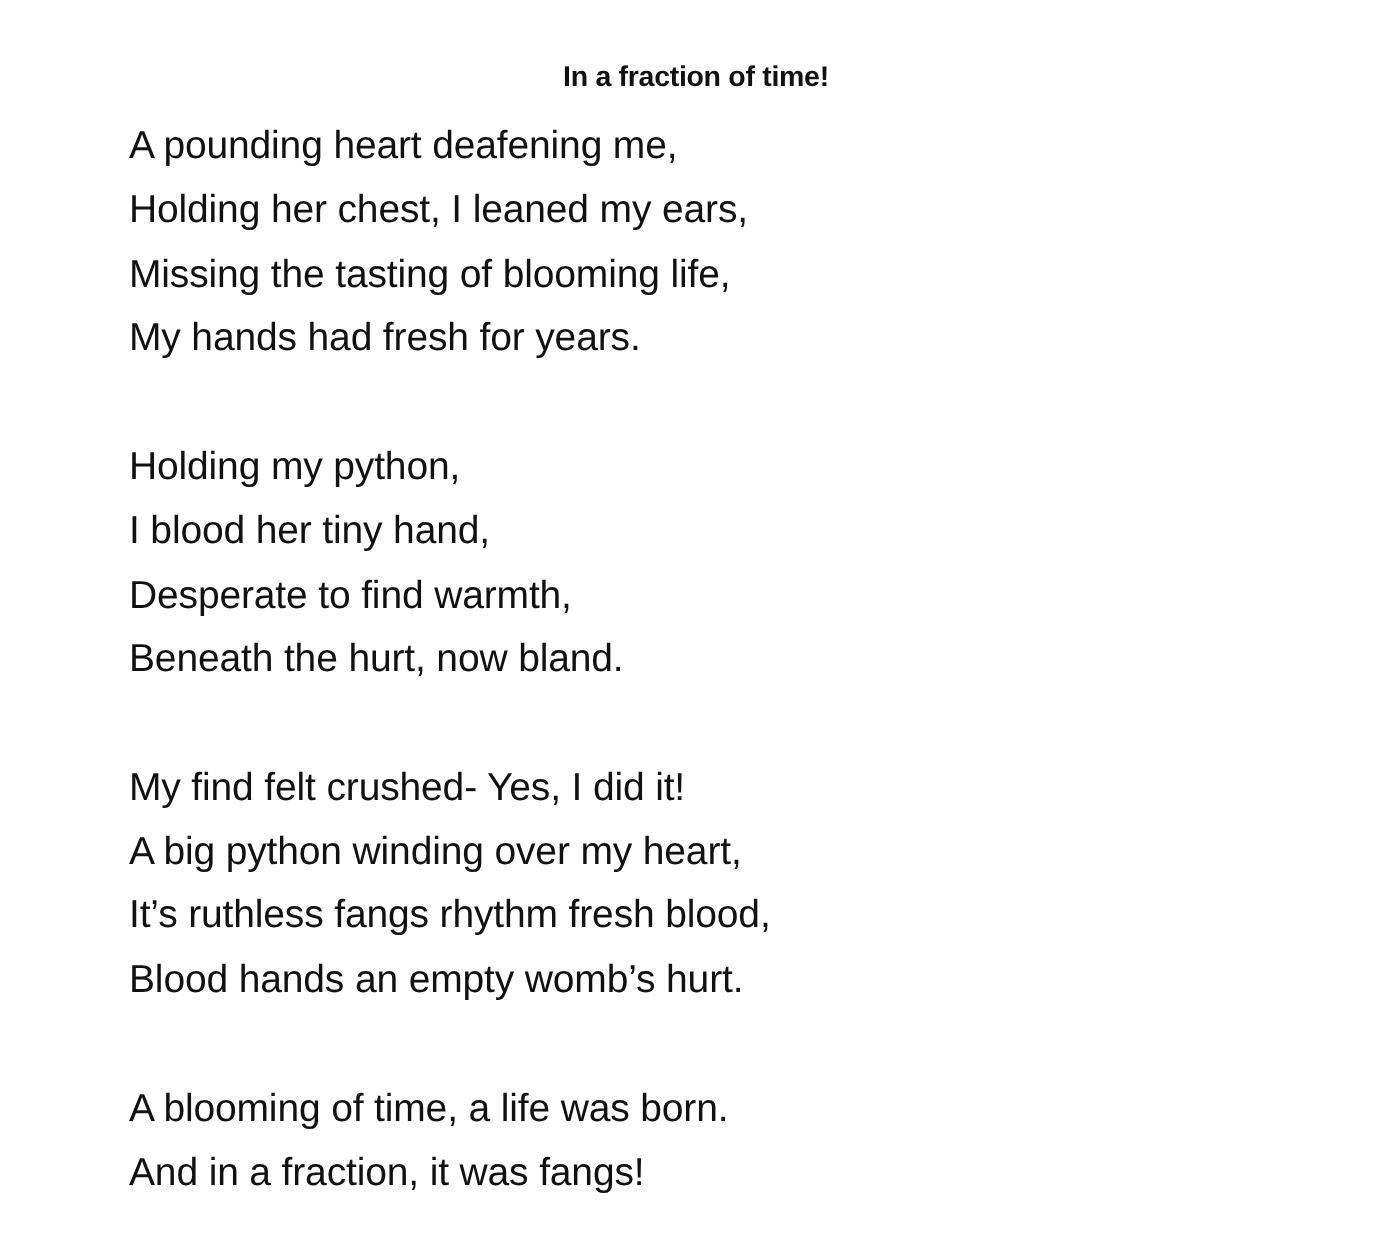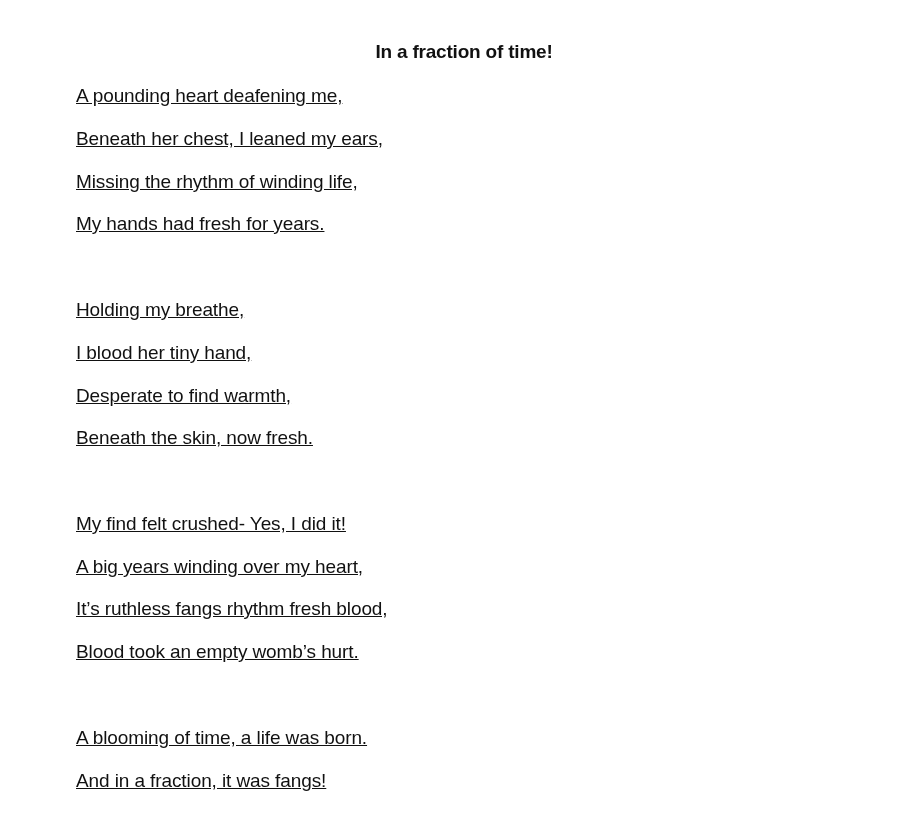--- a/index.html
+++ b/index.html
@@ -27,52 +27,51 @@
     left: 0;
     width: 928px;
     text-align: center;
     font-weight: bold;
     font-size: 19px;
     line-height: 26px;
     letter-spacing: -0.2px;
   }
   .line {
     position: absolute;
-    left: 76px;
-    font-size: 19px;
+    left: 86px;
+    font-size: 26px;
     line-height: 26px;
     white-space: nowrap;
     letter-spacing: -0.1px;
-    text-decoration: underline;
   }
 </style>
 </head>
 <body>
 
 <div class="page">
   <div class="title">In a fraction of time!</div>
 
   <div>
     <div class="line" style="top:83px">A pounding heart deafening me,</div>
-    <div class="line" style="top:126px">Beneath her chest, I leaned my ears,</div>
-    <div class="line" style="top:169px">Missing the rhythm of winding life,</div>
+    <div class="line" style="top:126px">Holding her chest, I leaned my ears,</div>
+    <div class="line" style="top:169px">Missing the tasting of blooming life,</div>
     <div class="line" style="top:211px">My hands had fresh for years.</div>
   </div>
 
   <div>
-    <div class="line" style="top:297px">Holding my breathe,</div>
+    <div class="line" style="top:297px">Holding my python,</div>
     <div class="line" style="top:340px">I blood her tiny hand,</div>
     <div class="line" style="top:383px">Desperate to find warmth,</div>
-    <div class="line" style="top:425px">Beneath the skin, now fresh.</div>
+    <div class="line" style="top:425px">Beneath the hurt, now bland.</div>
   </div>
 
   <div>
     <div class="line" style="top:511px">My find felt crushed- Yes, I did it!</div>
-    <div class="line" style="top:554px">A big years winding over my heart,</div>
+    <div class="line" style="top:554px">A big python winding over my heart,</div>
     <div class="line" style="top:596px">It’s ruthless fangs rhythm fresh blood,</div>
-    <div class="line" style="top:639px">Blood took an empty womb’s hurt.</div>
+    <div class="line" style="top:639px">Blood hands an empty womb’s hurt.</div>
   </div>
 
   <div>
     <div class="line" style="top:725px">A blooming of time, a life was born.</div>
     <div class="line" style="top:768px">And in a fraction, it was fangs!</div>
   </div>
 </div>
 
 </body></html>

